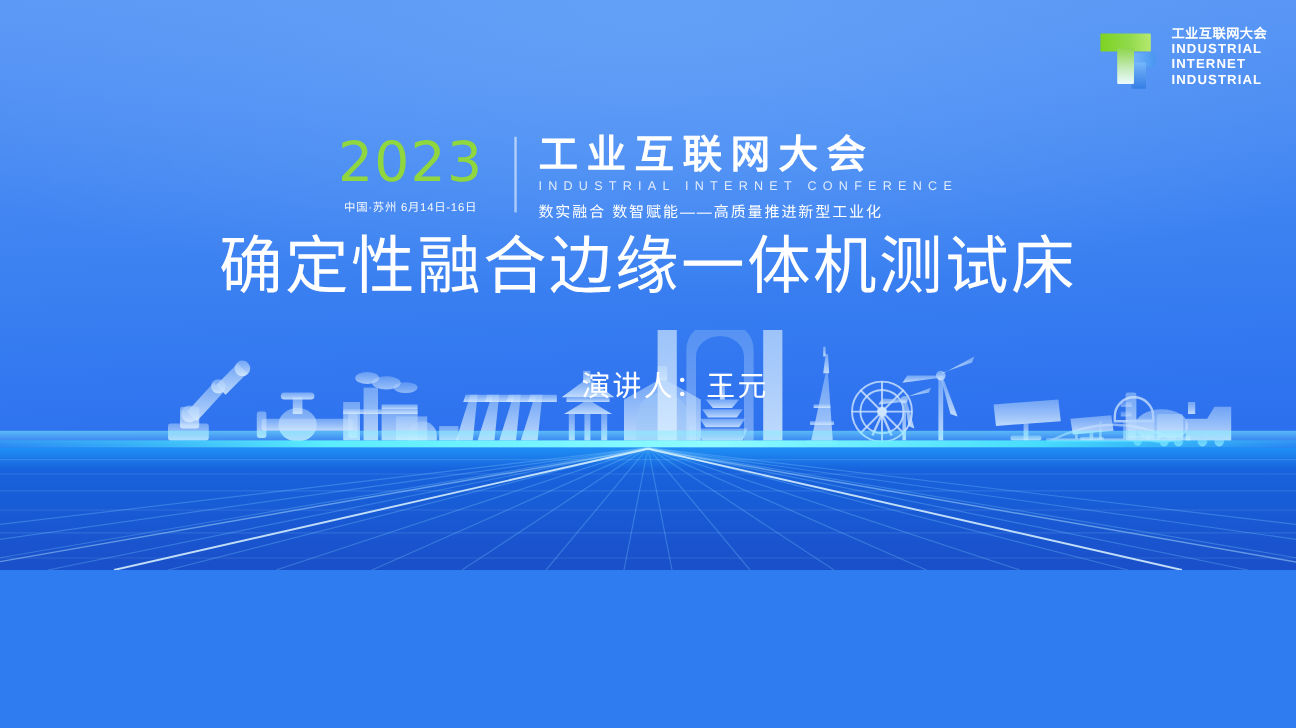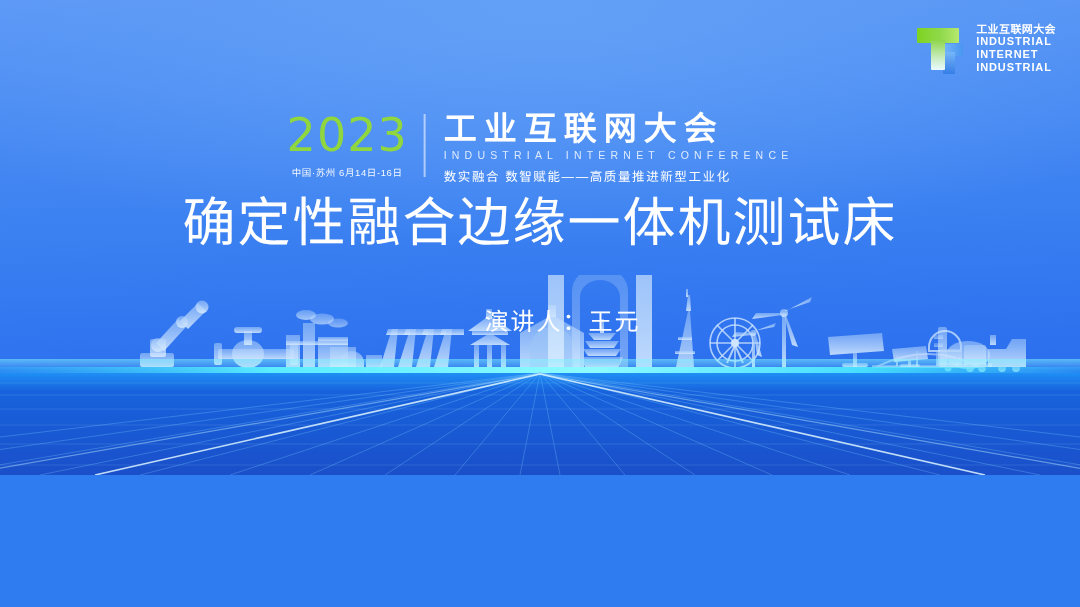--- a/index.html
+++ b/index.html
@@ -60,21 +60,21 @@
   .cl-cn{ font-size:11px; font-weight:700; color:#ffffff; letter-spacing:.4px; }
   .cl-en{ font-size:11px; font-weight:700; color:#ffffff; letter-spacing:.9px; }
 
   
   .event-logo{
     position:absolute; left:50%; top:112px; transform:translateX(-50%);
     display:flex; align-items:flex-start; z-index:11;
   }
   .el-left{
     display:flex; flex-direction:column; align-items:center;
-    padding-right:16px;
+    padding-right:26px;
   }
   .el-year{
     font-size:46px; font-weight:400; letter-spacing:1px; line-height:1;
     color:#8fd63f; font-family:"DejaVu Sans",sans-serif;
   }
   .el-where{
     margin-top:7px; font-size:9.5px; color:#ffffff; letter-spacing:.6px;
     white-space:nowrap; opacity:.95;
   }
   .el-div{

